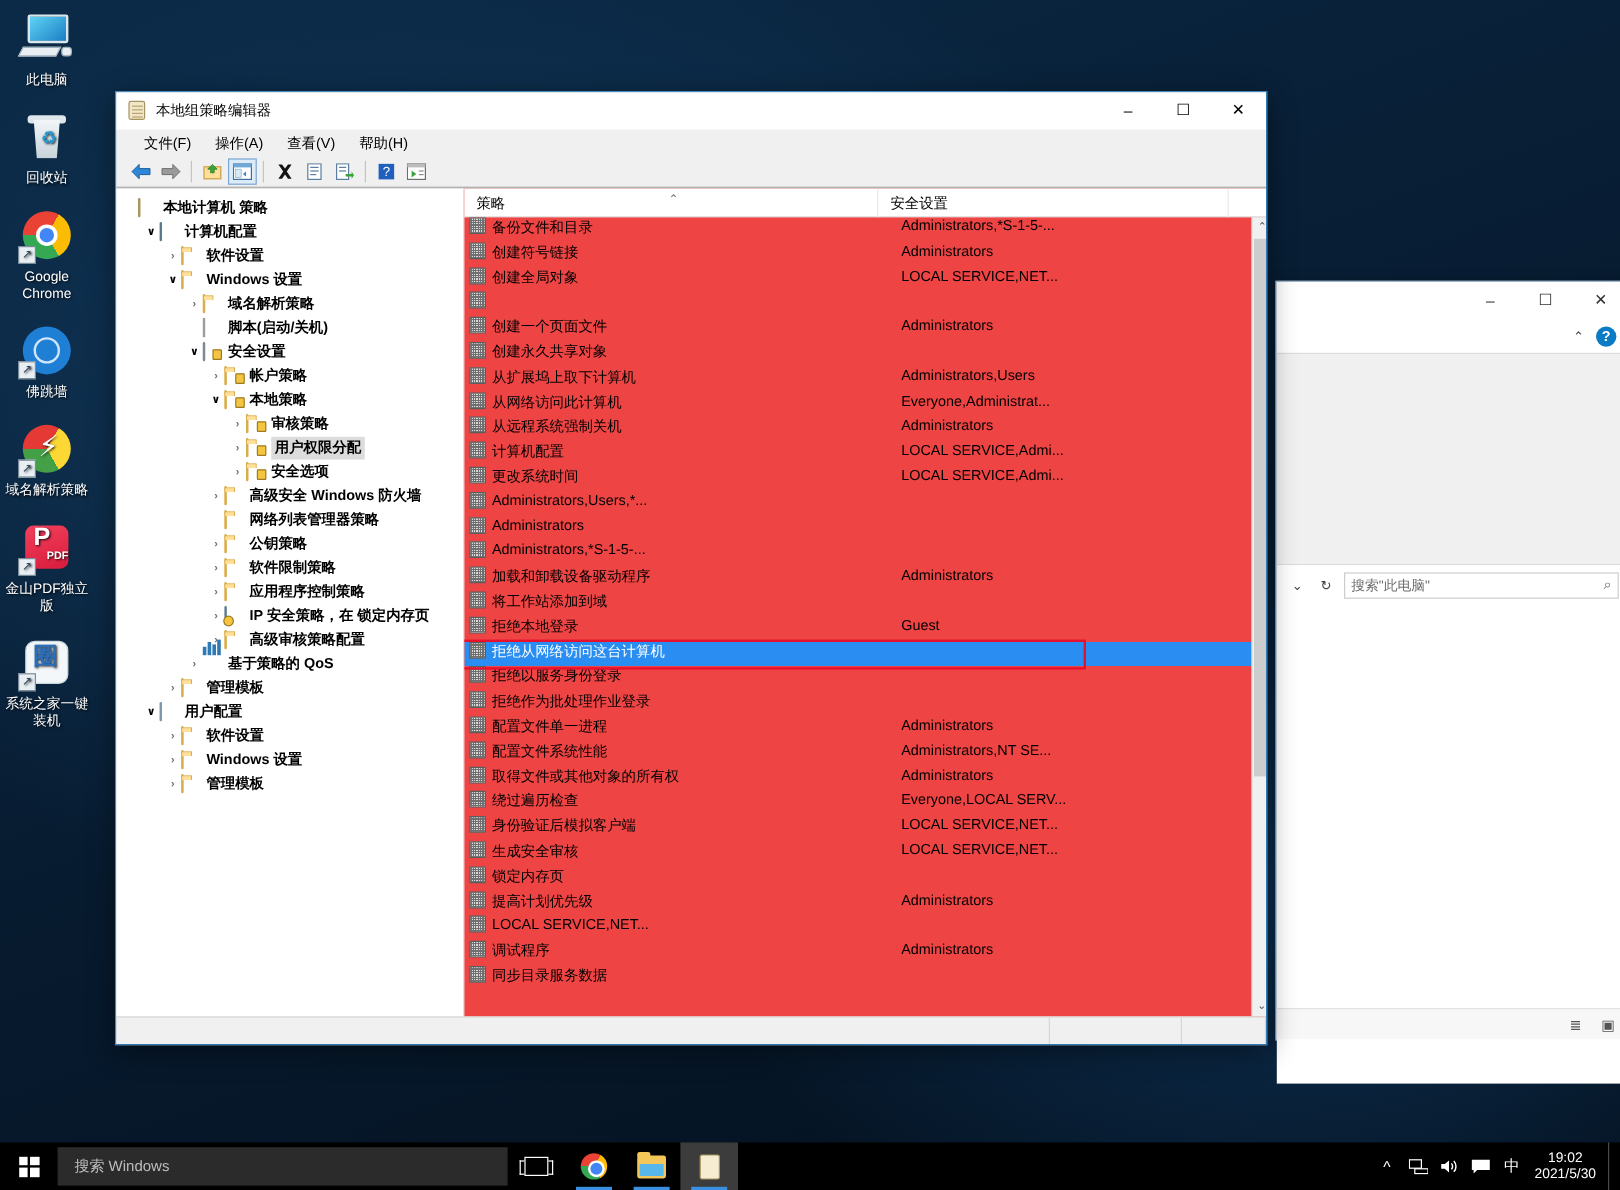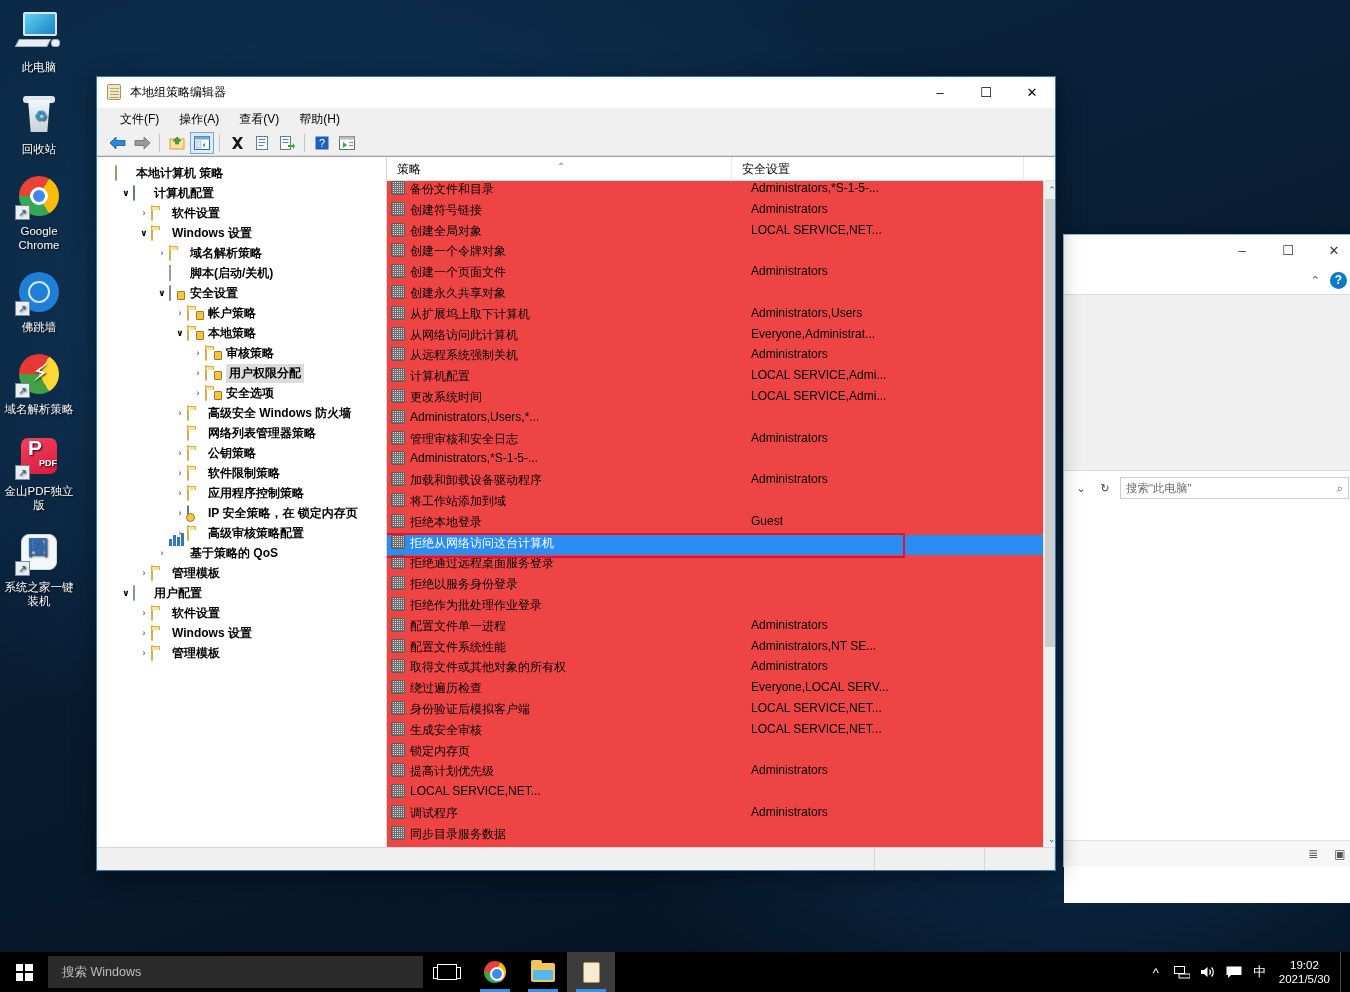--- a/index.html
+++ b/index.html
@@ -549,21 +549,20 @@
               <span class="lv-name">创建符号链接</span>
               <span class="lv-val">Administrators</span>
             </div>
             <div class="lv-row">
               <span class="p-icon"></span>
               <span class="lv-name">创建全局对象</span>
               <span class="lv-val">LOCAL SERVICE,NET...</span>
             </div>
             <div class="lv-row">
               <span class="p-icon"></span>
-              <span class="lv-name">创建一个令牌对象</span>
               <span class="lv-val"></span>
             </div>
             <div class="lv-row">
               <span class="p-icon"></span>
               <span class="lv-name">创建一个页面文件</span>
               <span class="lv-val">Administrators</span>
             </div>
             <div class="lv-row">
               <span class="p-icon"></span>
               <span class="lv-name">创建永久共享对象</span>
@@ -593,21 +592,20 @@
               <span class="p-icon"></span>
               <span class="lv-name">更改系统时间</span>
               <span class="lv-val">LOCAL SERVICE,Admi...</span>
             </div>
             <div class="lv-row">
               <span class="p-icon"></span>
               <span class="lv-val">Administrators,Users,*...</span>
             </div>
             <div class="lv-row">
               <span class="p-icon"></span>
-              <span class="lv-name">管理审核和安全日志</span>
               <span class="lv-val">Administrators</span>
             </div>
             <div class="lv-row">
               <span class="p-icon"></span>
               <span class="lv-val">Administrators,*S-1-5-...</span>
             </div>
             <div class="lv-row">
               <span class="p-icon"></span>
               <span class="lv-name">加载和卸载设备驱动程序</span>
               <span class="lv-val">Administrators</span>
@@ -618,25 +616,20 @@
               <span class="lv-val"></span>
             </div>
             <div class="lv-row">
               <span class="p-icon"></span>
               <span class="lv-name">拒绝本地登录</span>
               <span class="lv-val">Guest</span>
             </div>
             <div class="lv-row selected">
               <span class="p-icon"></span>
               <span class="lv-name">拒绝从网络访问这台计算机</span>
-              <span class="lv-val"></span>
-            </div>
-            <div class="lv-row">
-              <span class="p-icon"></span>
-              <span class="lv-name">拒绝通过远程桌面服务登录</span>
               <span class="lv-val"></span>
             </div>
             <div class="lv-row">
               <span class="p-icon"></span>
               <span class="lv-name">拒绝以服务身份登录</span>
               <span class="lv-val"></span>
             </div>
             <div class="lv-row">
               <span class="p-icon"></span>
               <span class="lv-name">拒绝作为批处理作业登录</span>

